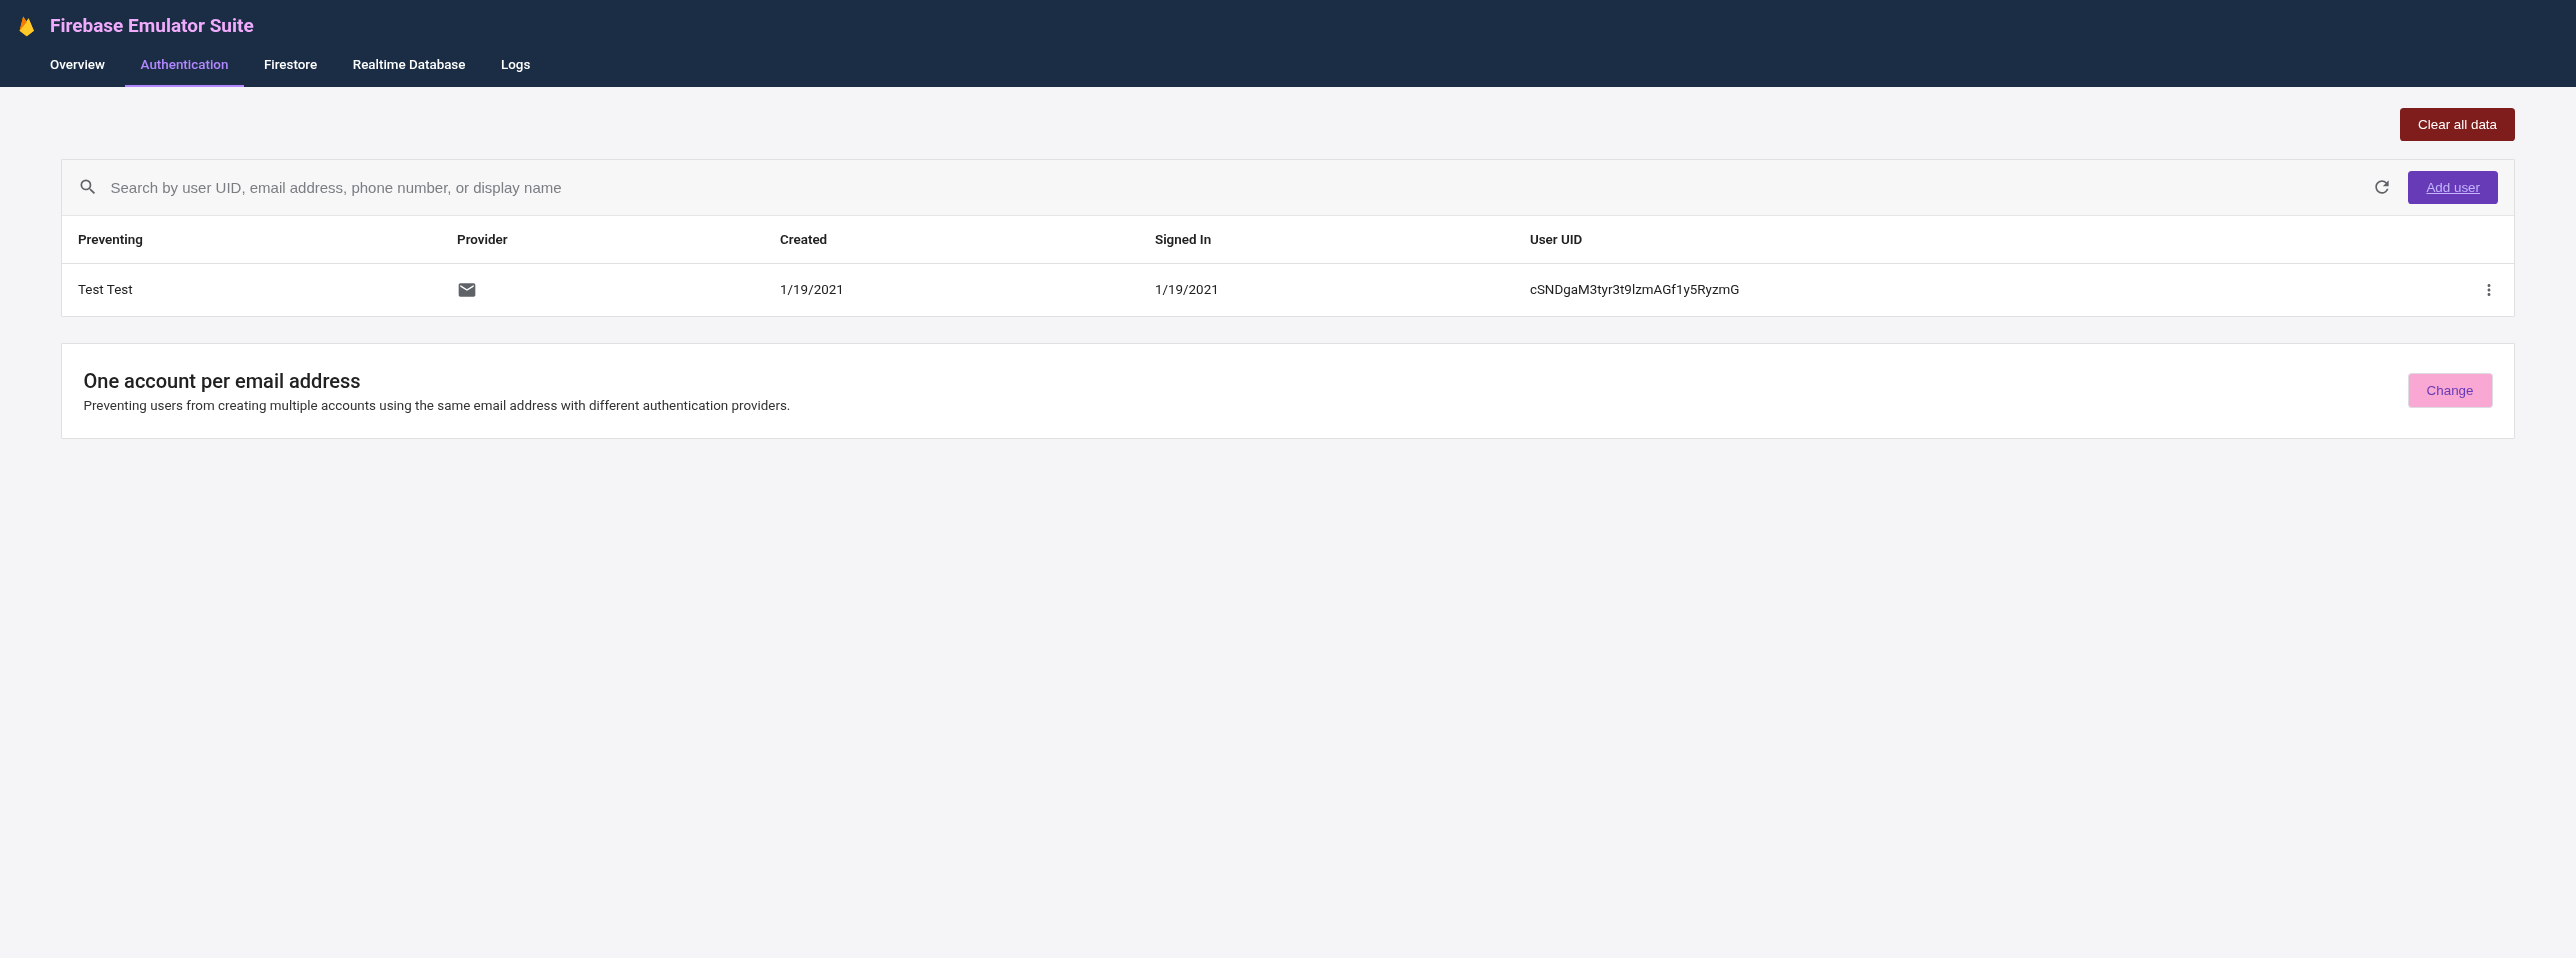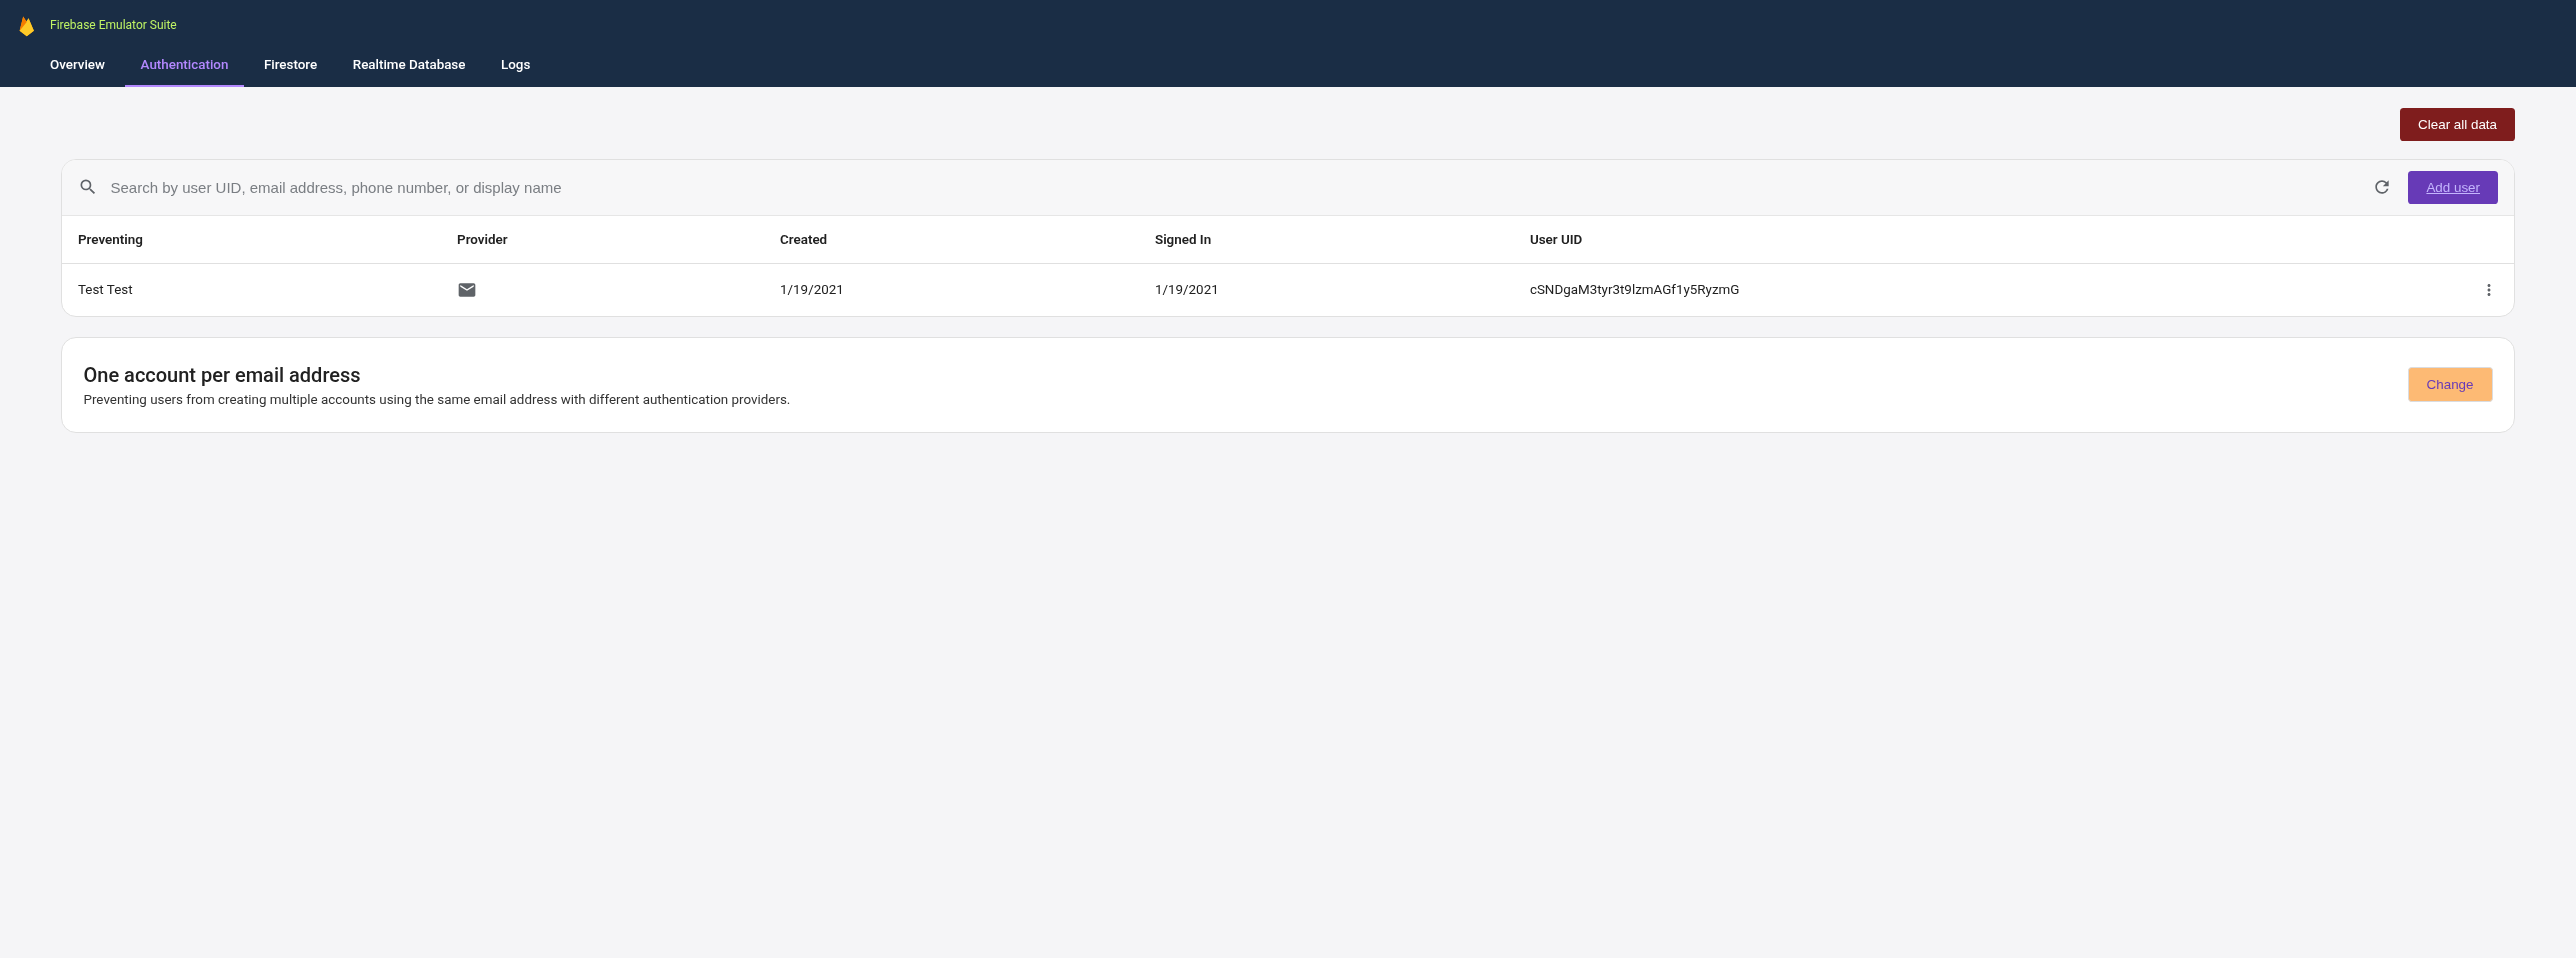--- a/index.html
+++ b/index.html
@@ -20,23 +20,23 @@
       display: flex;
       align-items: center;
       padding: 12.5px 16px 7.2px 16px;
     }
     .logo-icon {
       width: 21.5px;
       height: 25px;
       margin-right: 12.5px;
     }
     .header-title {
-      font-size: 12px;
-      font-weight: 400;
-      color: #bef264;
+      font-size: 19px;
+      font-weight: 700;
+      color: #f0abfc;
     }
     .nav-tabs {
       display: flex;
       padding: 0 34px;
     }
     .nav-tab {
       padding: 12.5px 16px;
       font-size: 13.4px;
       font-weight: 500;
       color: #fff;
@@ -69,29 +69,29 @@
     .btn-danger {
       background: #7f1d1d;
       color: #fff;
     }
     .btn-primary {
       background: #673ab7;
       color: #c4b5fd;
       text-decoration: underline;
     }
     .btn-outline {
-      background: #fdba74;
+      background: #f9a8d4;
       color: #673ab7;
       border: 0.9px solid #dadce0;
     }
     .card {
       background: #fff;
       border: 0.9px solid #e0e0e0;
-      border-radius: 15px;
-      margin-bottom: 20px;
+      border-radius: 1px;
+      margin-bottom: 26px;
       overflow: hidden;
     }
     .search-bar {
       display: flex;
       align-items: center;
       padding: 10.7px 16px;
       background: #f7f7f8;
       border-bottom: 0.9px solid #e6e6e6;
     }
     .search-icon {

